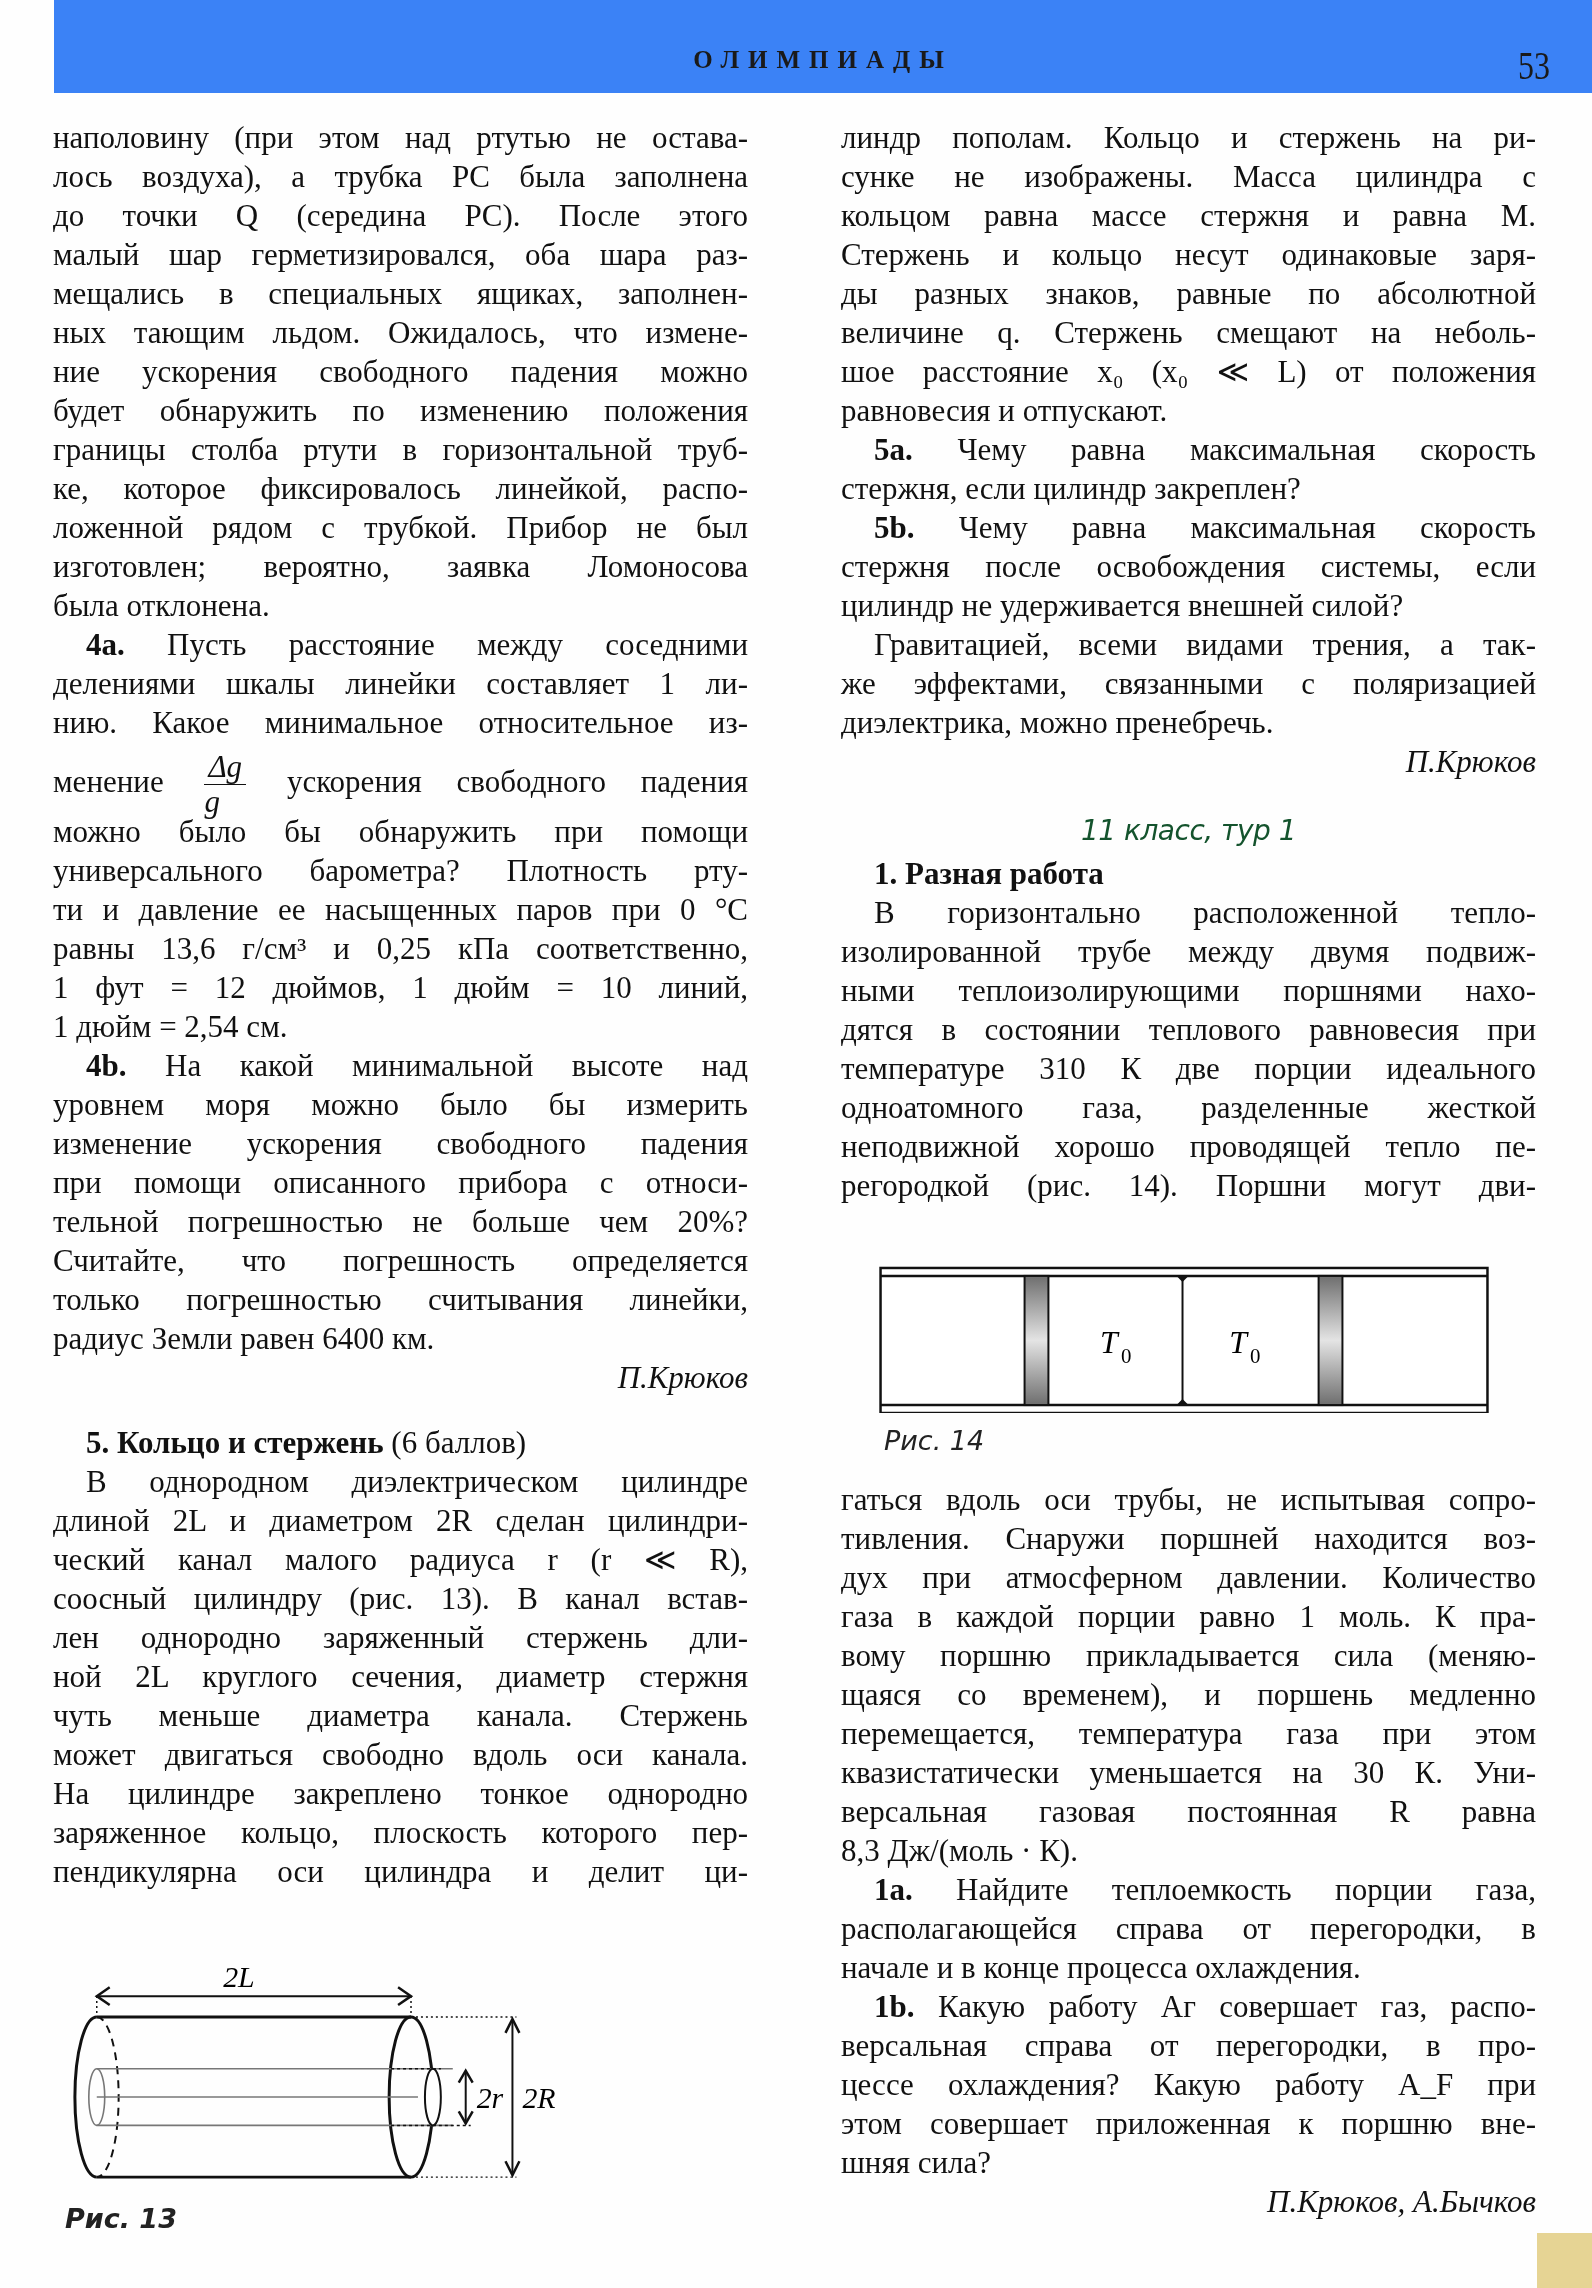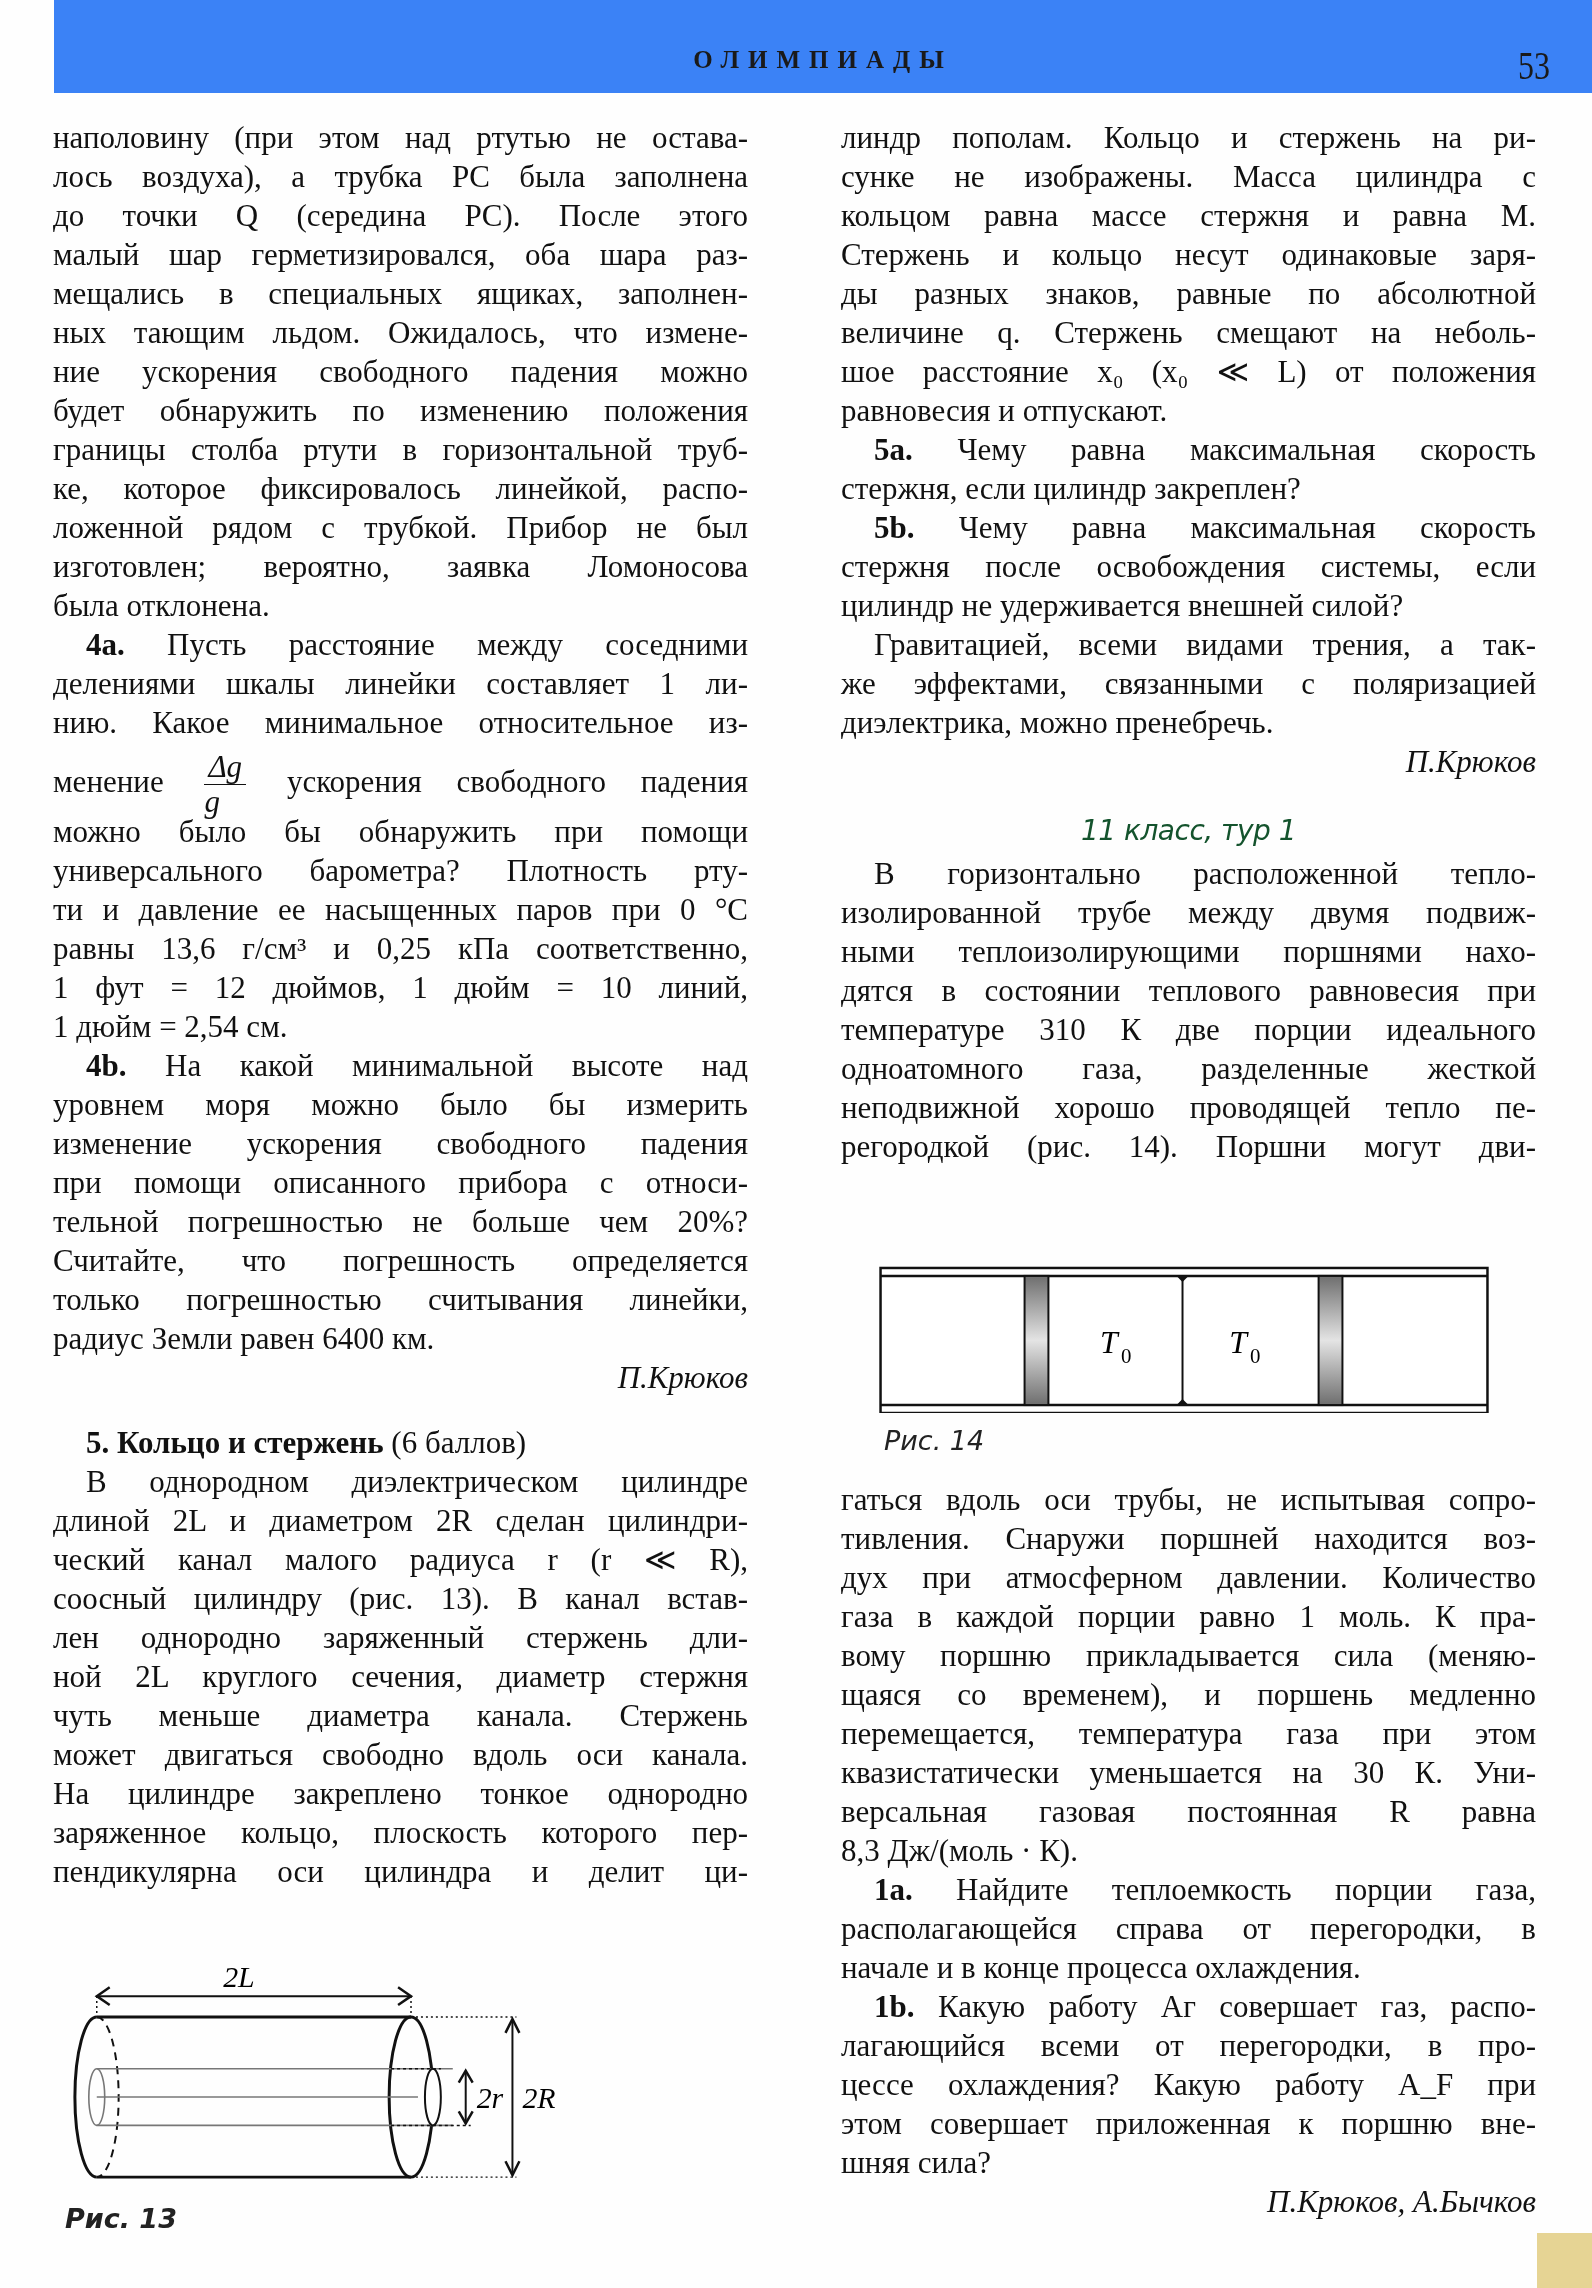--- a/index.html
+++ b/index.html
@@ -186,20 +186,21 @@
   <p>
     <span class="line" style="padding-left:33px;">Гравитацией, всеми видами трения, а так-</span>
     <span class="line">же эффектами, связанными с поляризацией</span>
     <span>диэлектрика, можно пренебречь.</span>
   </p>
   <div class="sig">П.Крюков</div>
   <div class="spacer-md"></div>
   <div class="section-label" style="margin-top:4px; margin-bottom:4px;">11 класс, тур 1</div>
 
   <p>
+    <span class="b" style="display:block; padding-left:33px;">1. Разная работа</span>
     <span class="line" style="padding-left:33px;">В горизонтально расположенной тепло-</span>
     <span class="line">изолированной трубе между двумя подвиж-</span>
     <span class="line">ными теплоизолирующими поршнями нахо-</span>
     <span class="line">дятся в состоянии теплового равновесия при</span>
     <span class="line">температуре 310 К две порции идеального</span>
     <span class="line">одноатомного газа, разделенные жесткой</span>
     <span class="line">неподвижной хорошо проводящей тепло пе-</span>
     <span class="line">регородкой (рис. 14). Поршни могут дви-</span>
   </p>
 </div>
@@ -242,20 +243,20 @@
     <span class="line">версальная газовая постоянная R равна</span>
     <span>8,3 Дж/(моль · К).</span>
   </p>
   <p>
     <span class="line" style="padding-left:33px;"><span class="b">1a.</span> <span>Найдите теплоемкость порции газа,</span></span>
     <span class="line">располагающейся справа от перегородки, в</span>
     <span>начале и в конце процесса охлаждения.</span>
   </p>
   <p>
     <span class="line" style="padding-left:33px;"><span class="b">1b.</span> <span>Какую работу Aг совершает газ, распо-</span></span>
-    <span class="line">лагающийся всеми от перегородки, в про-</span>
+    <span class="line">версальная справа от перегородки, в про-</span>
     <span class="line">цессе охлаждения? Какую работу A_F при</span>
     <span class="line">этом совершает приложенная к поршню вне-</span>
     <span>шняя сила?</span>
   </p>
   <div class="sig">П.Крюков, А.Бычков</div>
 </div>
 
 
 </body></html>

